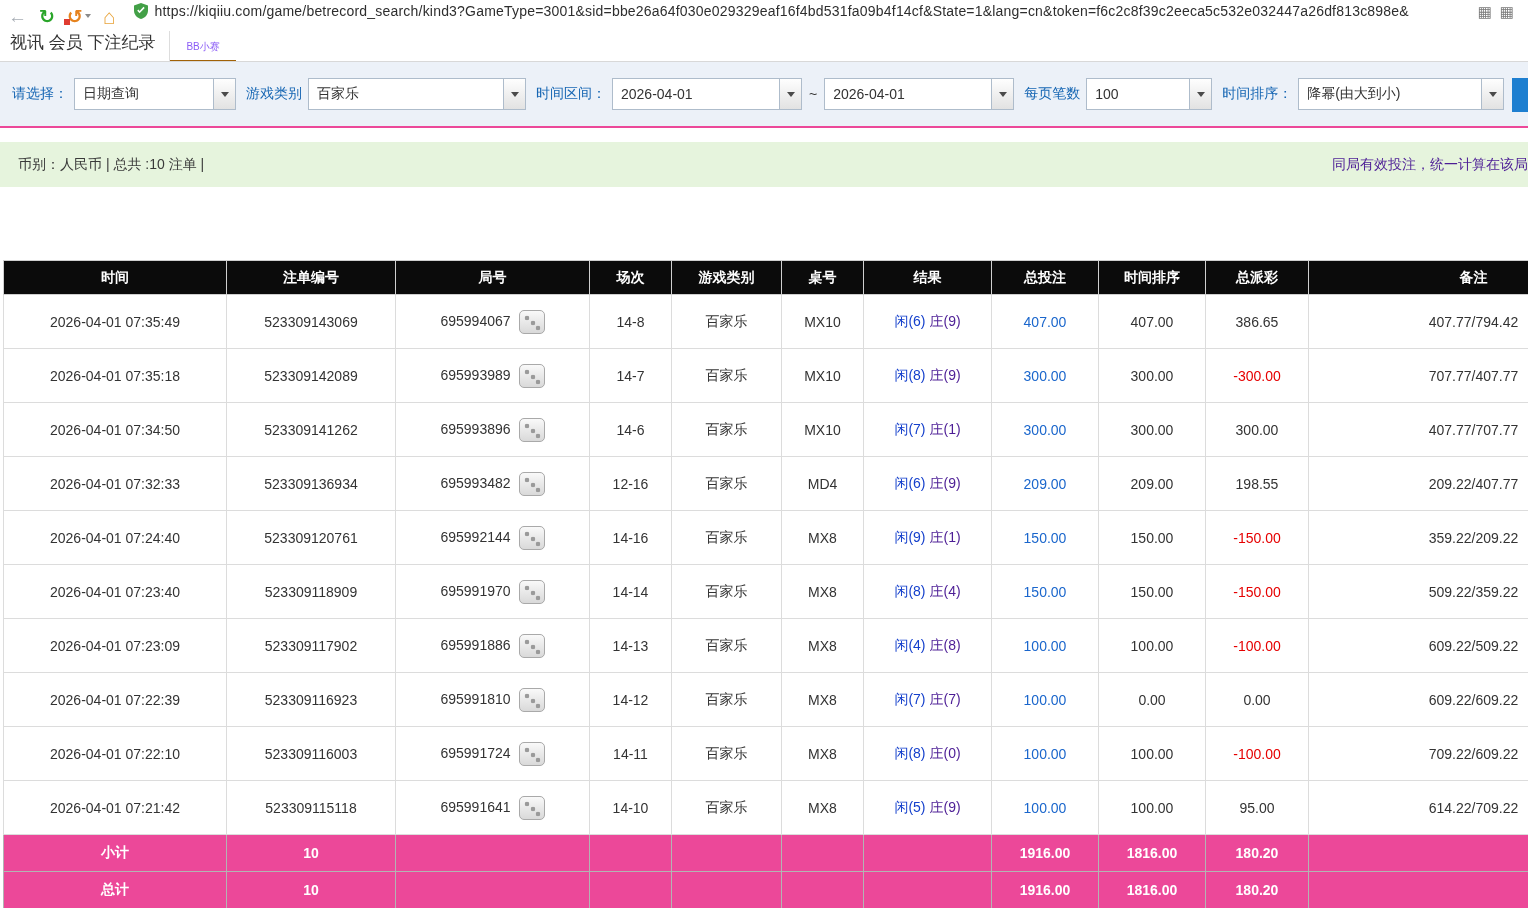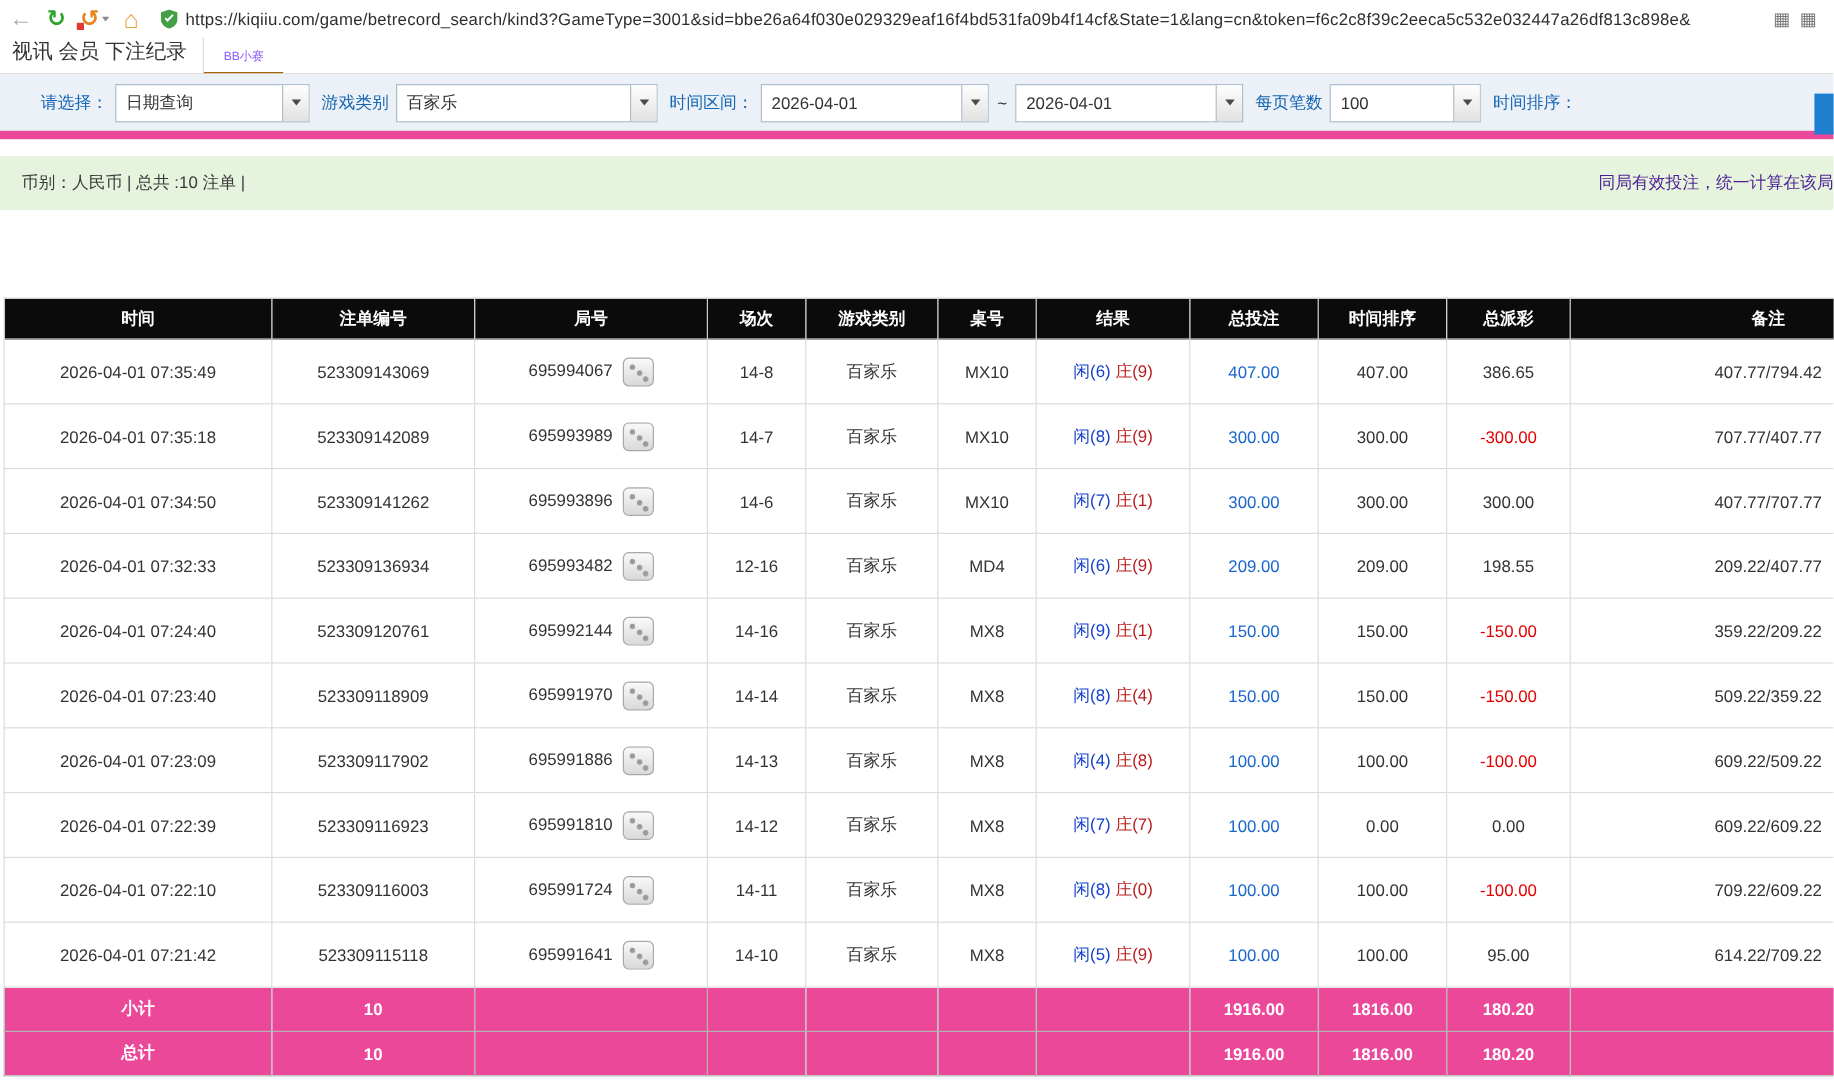--- a/index.html
+++ b/index.html
@@ -9,34 +9,34 @@
   
   .browser-bar{height:32px;display:flex;align-items:center;padding:0 8px;gap:12px}
   .nav-icon{font-size:19px;line-height:1;cursor:pointer;user-select:none}
   .back{color:#a7adb5;font-weight:bold}
   .refresh{color:#2aa52a;font-weight:bold}
   .undo-wrap{position:relative;display:inline-flex;align-items:center;gap:2px}
   .undo{color:#e6831e;font-weight:bold}
   .undo-badge{position:absolute;left:-3px;bottom:1px;width:6px;height:6px;background:#e03c31}
   .caret{width:0;height:0;border-left:3px solid transparent;border-right:3px solid transparent;border-top:4px solid #8a8a8a}
   .home{color:#e8a43c;font-size:21px}
-  .address-bar{flex:1;display:flex;align-items:center;gap:7px;height:26px;padding:0 6px;overflow:hidden}
+  .address-bar{flex:1;display:flex;gap:7px;height:26px;padding:0 6px;overflow:hidden}
   .shield{display:inline-flex;flex:0 0 auto}
   .url{font-size:14px;color:#2e2e2e;white-space:nowrap;overflow:hidden;letter-spacing:.2px;flex:1}
   .ext-icons{display:flex;gap:8px;flex:0 0 auto;margin-left:4px}
   .ext{font-size:15px;color:#7a7a7a;cursor:pointer}
 
   
   .tab-bar{height:30px;display:flex;align-items:flex-end;border-bottom:1px solid #d8d8d8;padding-left:10px}
   .breadcrumb{font-size:17px;color:#333;padding:0 14px 7px 0;border-right:1px solid #ddd;white-space:nowrap}
   .tab-active{font-size:10px;color:#8b5cf6;padding:0 16px 6px;border-bottom:1px solid #a16207;cursor:pointer;white-space:nowrap}
 
   
-  .filter-bar{height:54px;background:#ecf1f8;border-bottom:7px solid #ec4899;
-    display:flex;align-items:center;padding-left:34px;position:relative;white-space:nowrap}
+  .filter-bar{height:66px;background:#ecf1f8;border-bottom:2px solid #ec4899;
+    display:flex;align-items:center;padding-left:12px;position:relative;white-space:nowrap}
   .flabel{color:#1666b3;font-size:14px;margin:0 6px 0 10px;flex:0 0 auto}
   .flabel:first-child{margin-left:0}
   .select{height:32px;background:#fff;border:1px solid #aebccb;display:inline-flex;align-items:center;
     justify-content:space-between;cursor:pointer;flex:0 0 auto}
   .select .val{padding-left:8px;font-size:14px;color:#333;overflow:hidden;white-space:nowrap}
   .select .arrow{width:22px;align-self:stretch;border-left:1px solid #aebccb;
     background:linear-gradient(#fefefe,#e2e2e2);display:flex;align-items:center;justify-content:center}
   .tri{width:0;height:0;border-left:4px solid transparent;border-right:4px solid transparent;border-top:5px solid #4a4a4a}
   .tilde{font-size:14px;color:#333;margin:0 7px}
   .w162{width:162px}.w218{width:218px}.w190{width:190px}.w126{width:126px}.w206{width:206px}
@@ -50,21 +50,21 @@
 
   
   .table-wrap{margin:73px 12px 0 3px}
   table{border-collapse:collapse;table-layout:fixed;width:1635px;font-size:14px}
   th{background:#0b0b0b;color:#fff;height:34px;font-weight:bold;border:1px solid #cfcfcf;text-align:center}
   td{border:1px solid #dcdcdc;text-align:center;height:54px;color:#333;background:#fff;overflow:hidden;white-space:nowrap}
   tfoot td{background:#ec4899;color:#fff;height:37px;border-color:#b3b3b3;font-weight:bold}
   .blue{color:#1a66cc;cursor:pointer}
   .red{color:#e60000}
   .xian{color:#1540cc}
-  .zhuang{color:#b91c1c;margin-left:4px}
+  .zhuang{color:#4c1d95;margin-left:4px}
   .dice{display:inline-block;width:26px;height:24px;border:1px solid #a9a9a9;border-radius:5px;
     vertical-align:middle;margin-left:8px;cursor:pointer;
     background-image:
       radial-gradient(circle at 7px 7px,#9a9a9a 2px,transparent 2.6px),
       radial-gradient(circle at 13px 12px,#9a9a9a 2px,transparent 2.6px),
       radial-gradient(circle at 18px 17px,#9a9a9a 2px,transparent 2.6px),
       linear-gradient(#f9f9f9,#d9d9d9)}
 </style>
 </head>
 <body>
@@ -132,20 +132,26 @@
 
   <span class="flabel">每页笔数</span>
   <div class="select w126">
     <span class="val">100</span>
     <span class="arrow">
         <span class="tri"></span>
       </span>
   </div>
 
   <span class="flabel">时间排序：</span>
+  <div class="select w206">
+    <span class="val">降幂(由大到小)</span>
+    <span class="arrow">
+        <span class="tri"></span>
+      </span>
+  </div>
 
   <button class="search-btn">查询</button>
 </div>
 
 <div class="summary-bar">
   <span>币别：人民币 | 总共 :10 注单 |</span>
   <span class="summary-note">同局有效投注，统一计算在该局</span>
 </div>
 
 <div class="table-wrap">

